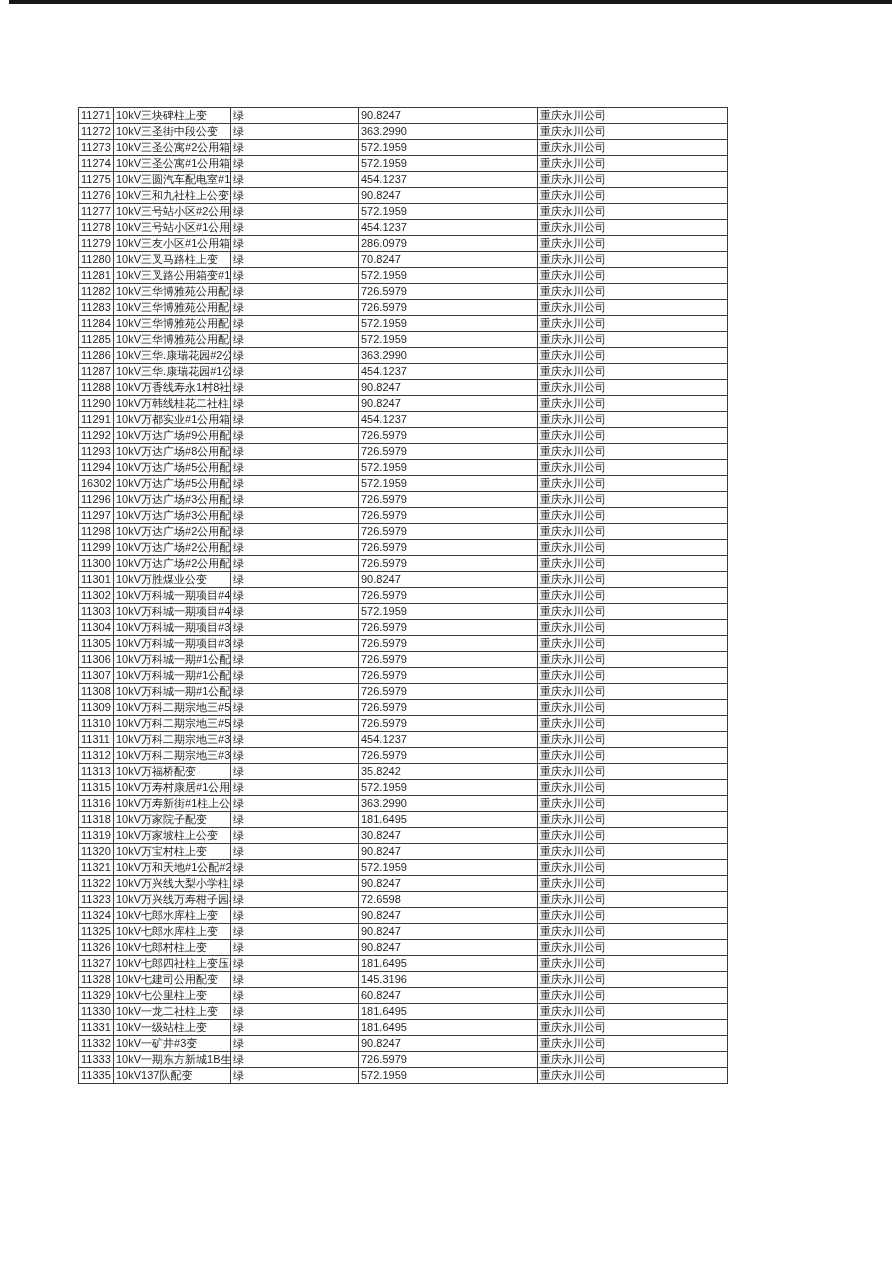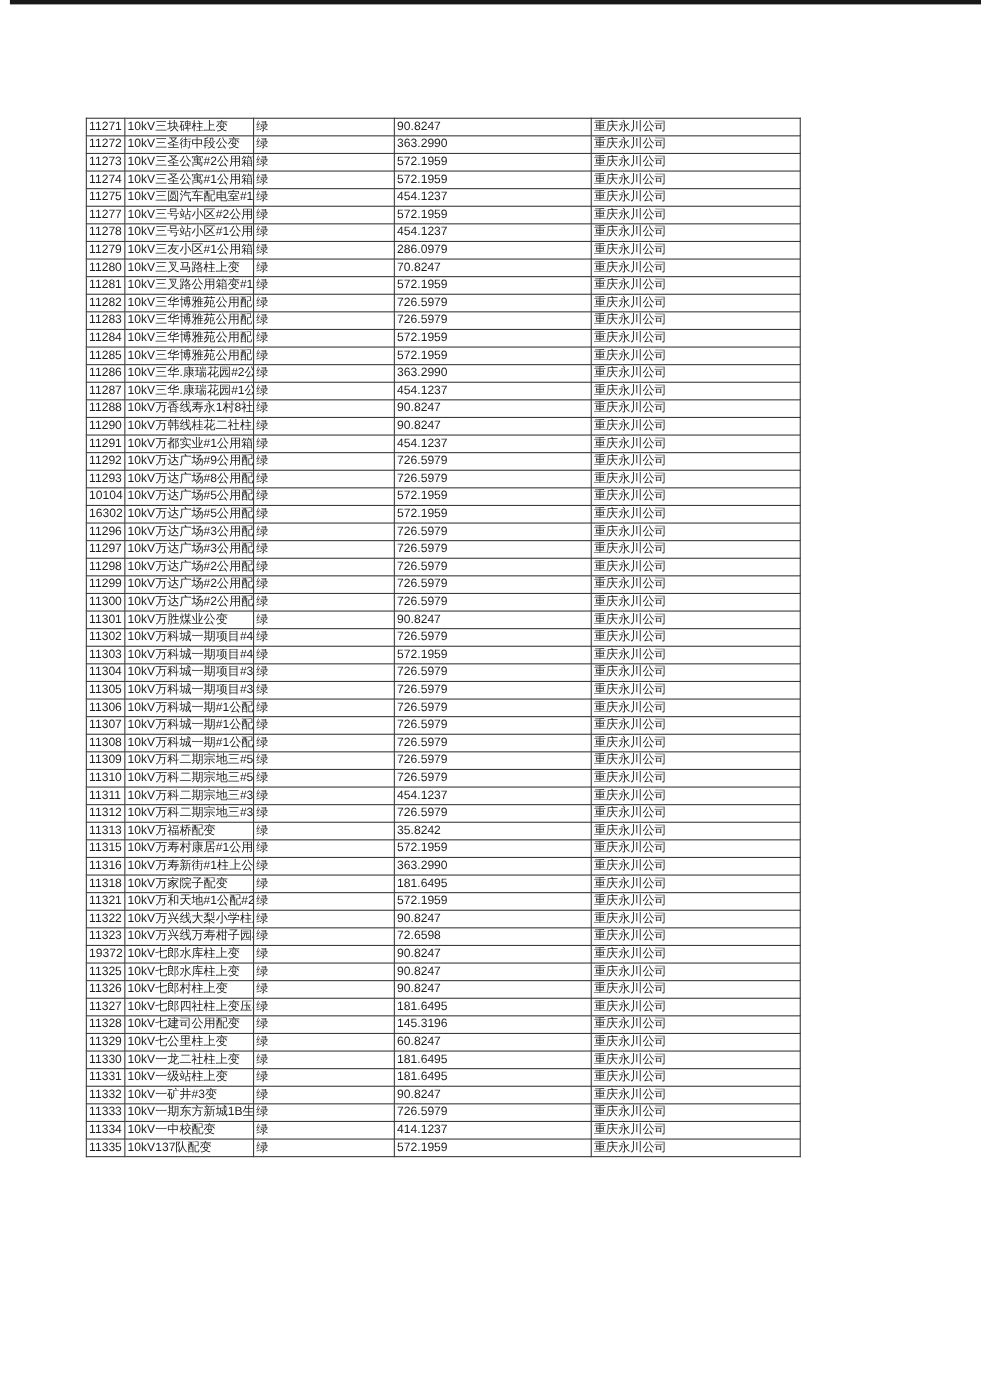--- a/index.html
+++ b/index.html
@@ -95,20 +95,27 @@
       <td class="c-company">重庆永川公司</td>
     </tr>
         <tr>
       <td class="c-id">11275</td>
       <td class="c-name">10kV三圆汽车配电室#1变</td>
       <td class="c-status">绿</td>
       <td class="c-value">454.1237</td>
       <td class="c-company">重庆永川公司</td>
     </tr>
         <tr>
+      <td class="c-id">11276</td>
+      <td class="c-name">10kV三和九社柱上公变</td>
+      <td class="c-status">绿</td>
+      <td class="c-value">90.8247</td>
+      <td class="c-company">重庆永川公司</td>
+    </tr>
+        <tr>
       <td class="c-id">11277</td>
       <td class="c-name">10kV三号站小区#2公用箱变</td>
       <td class="c-status">绿</td>
       <td class="c-value">572.1959</td>
       <td class="c-company">重庆永川公司</td>
     </tr>
         <tr>
       <td class="c-id">11278</td>
       <td class="c-name">10kV三号站小区#1公用箱变</td>
       <td class="c-status">绿</td>
@@ -207,21 +214,21 @@
       <td class="c-company">重庆永川公司</td>
     </tr>
         <tr>
       <td class="c-id">11293</td>
       <td class="c-name">10kV万达广场#8公用配电</td>
       <td class="c-status">绿</td>
       <td class="c-value">726.5979</td>
       <td class="c-company">重庆永川公司</td>
     </tr>
         <tr>
-      <td class="c-id">10104</td>
+      <td class="c-id">11294</td>
       <td class="c-name">10kV万达广场#5公用配电</td>
       <td class="c-status">绿</td>
       <td class="c-value">572.1959</td>
       <td class="c-company">重庆永川公司</td>
     </tr>
         <tr>
       <td class="c-id">16302</td>
       <td class="c-name">10kV万达广场#5公用配电</td>
       <td class="c-status">绿</td>
       <td class="c-value">572.1959</td>
@@ -368,20 +375,34 @@
       <td class="c-company">重庆永川公司</td>
     </tr>
         <tr>
       <td class="c-id">11318</td>
       <td class="c-name">10kV万家院子配变</td>
       <td class="c-status">绿</td>
       <td class="c-value">181.6495</td>
       <td class="c-company">重庆永川公司</td>
     </tr>
         <tr>
+      <td class="c-id">11319</td>
+      <td class="c-name">10kV万家坡柱上公变</td>
+      <td class="c-status">绿</td>
+      <td class="c-value">30.8247</td>
+      <td class="c-company">重庆永川公司</td>
+    </tr>
+        <tr>
+      <td class="c-id">11320</td>
+      <td class="c-name">10kV万宝村柱上变</td>
+      <td class="c-status">绿</td>
+      <td class="c-value">90.8247</td>
+      <td class="c-company">重庆永川公司</td>
+    </tr>
+        <tr>
       <td class="c-id">11321</td>
       <td class="c-name">10kV万和天地#1公配#23</td>
       <td class="c-status">绿</td>
       <td class="c-value">572.1959</td>
       <td class="c-company">重庆永川公司</td>
     </tr>
         <tr>
       <td class="c-id">11322</td>
       <td class="c-name">10kV万兴线大梨小学柱上</td>
       <td class="c-status">绿</td>
@@ -389,21 +410,21 @@
       <td class="c-company">重庆永川公司</td>
     </tr>
         <tr>
       <td class="c-id">11323</td>
       <td class="c-name">10kV万兴线万寿柑子园柱</td>
       <td class="c-status">绿</td>
       <td class="c-value">72.6598</td>
       <td class="c-company">重庆永川公司</td>
     </tr>
         <tr>
-      <td class="c-id">19372</td>
+      <td class="c-id">11324</td>
       <td class="c-name">10kV七郎水库柱上变</td>
       <td class="c-status">绿</td>
       <td class="c-value">90.8247</td>
       <td class="c-company">重庆永川公司</td>
     </tr>
         <tr>
       <td class="c-id">11325</td>
       <td class="c-name">10kV七郎水库柱上变</td>
       <td class="c-status">绿</td>
       <td class="c-value">90.8247</td>
@@ -456,27 +477,20 @@
       <td class="c-name">10kV一矿井#3变</td>
       <td class="c-status">绿</td>
       <td class="c-value">90.8247</td>
       <td class="c-company">重庆永川公司</td>
     </tr>
         <tr>
       <td class="c-id">11333</td>
       <td class="c-name">10kV一期东方新城1B生活</td>
       <td class="c-status">绿</td>
       <td class="c-value">726.5979</td>
-      <td class="c-company">重庆永川公司</td>
-    </tr>
-        <tr>
-      <td class="c-id">11334</td>
-      <td class="c-name">10kV一中校配变</td>
-      <td class="c-status">绿</td>
-      <td class="c-value">414.1237</td>
       <td class="c-company">重庆永川公司</td>
     </tr>
         <tr>
       <td class="c-id">11335</td>
       <td class="c-name">10kV137队配变</td>
       <td class="c-status">绿</td>
       <td class="c-value">572.1959</td>
       <td class="c-company">重庆永川公司</td>
     </tr>
       </tbody>

